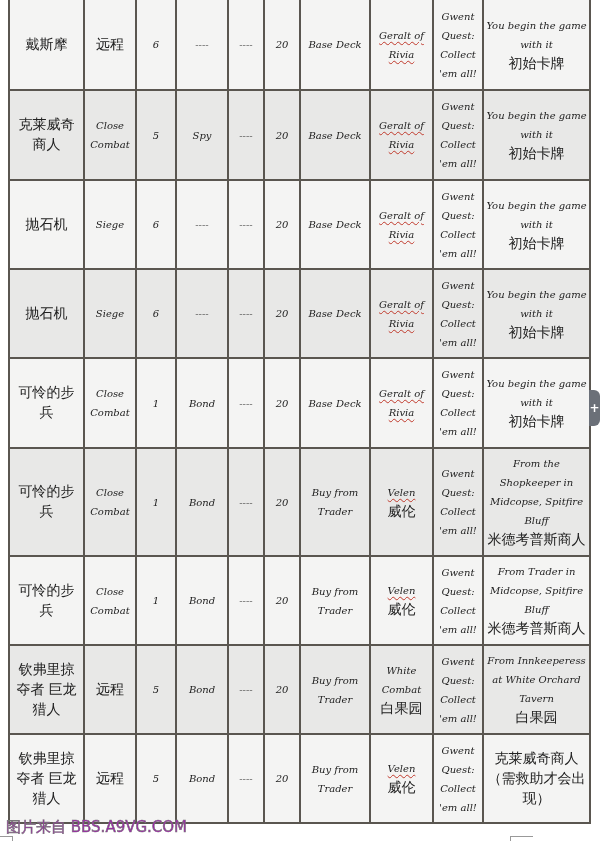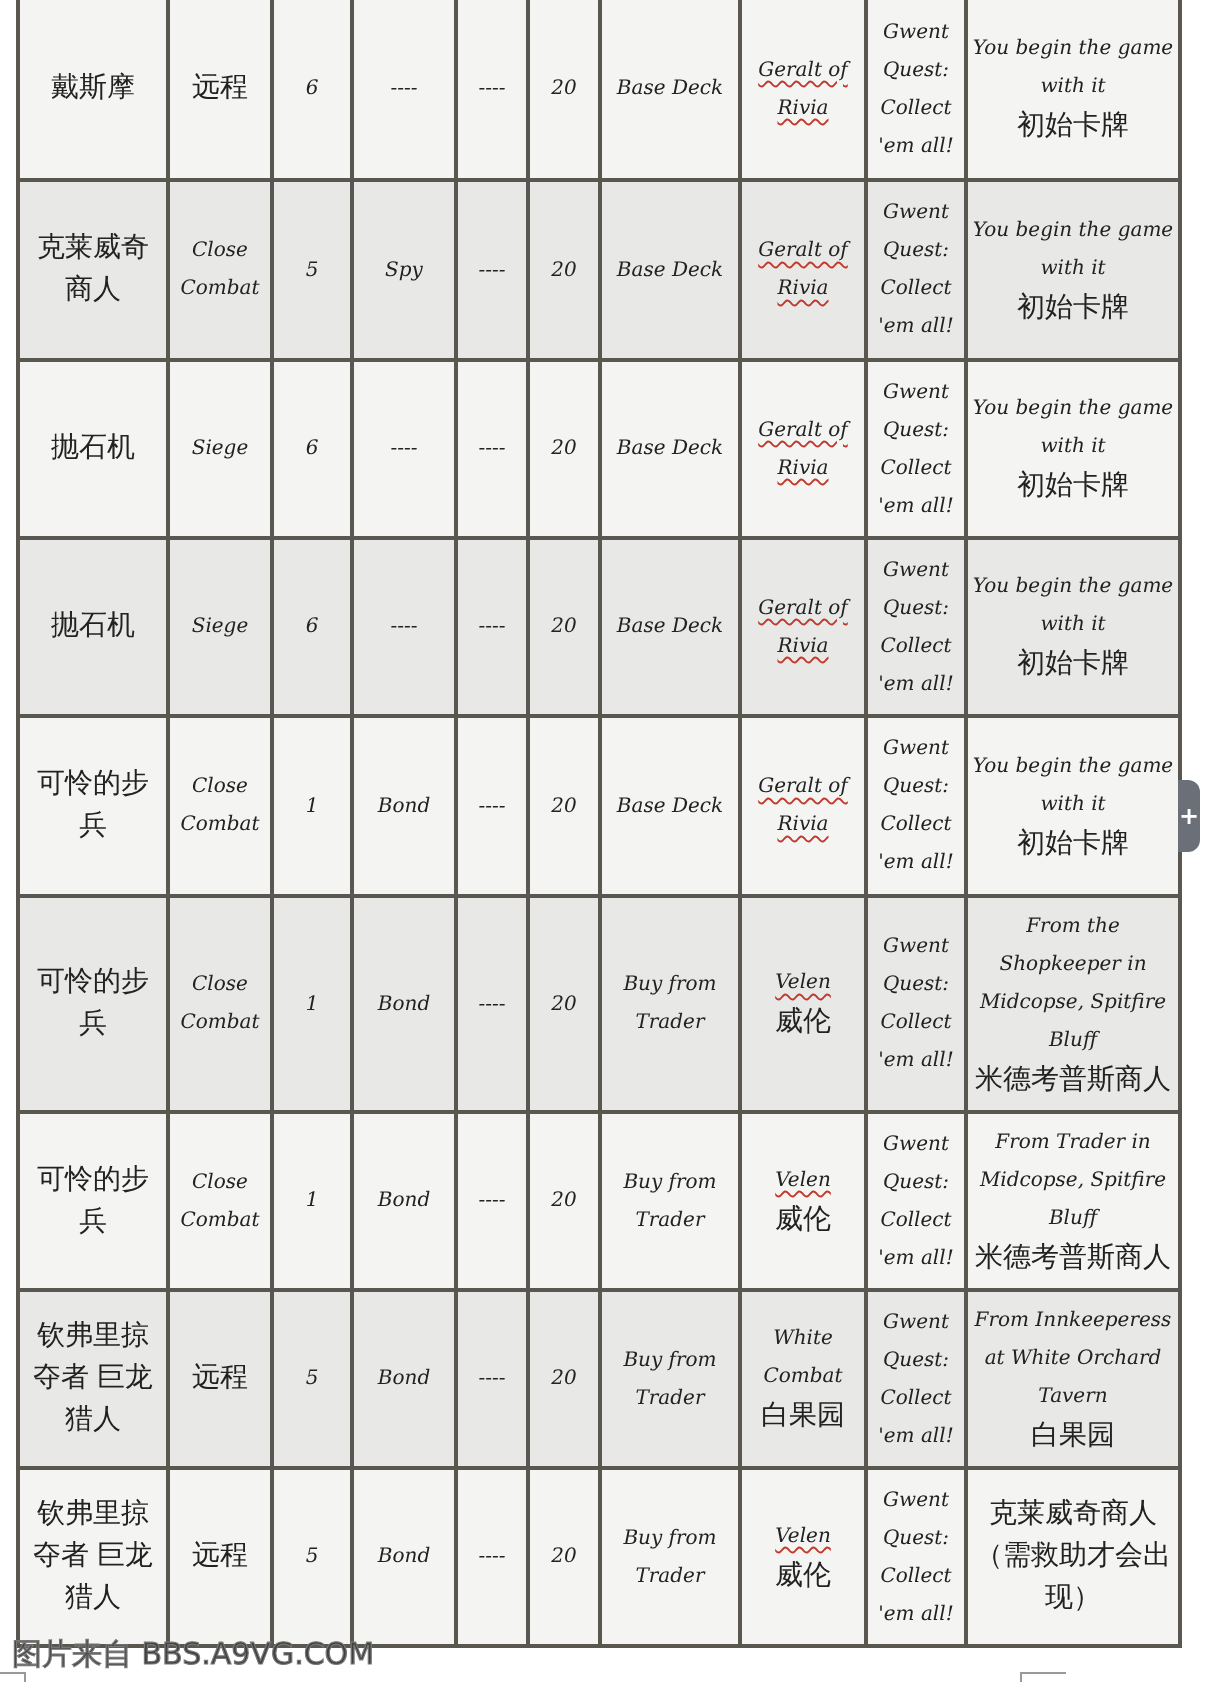--- a/index.html
+++ b/index.html
@@ -10,21 +10,21 @@
   table.gwent td { border:2px solid #5a5650; text-align:center; vertical-align:middle;
                    padding:0 2px; font-size:10.5px; line-height:19px; overflow:hidden; }
   tr.light td { background:#f4f4f3; }
   tr.dark td { background:#e8e8e7; }
   .en { font-family:"DejaVu Serif", serif; font-style:italic; font-size:10px; }
   .cn { font-family:Liberation Sans, sans-serif; font-size:14px; }
   .squig { text-decoration:underline wavy #c0392b; text-decoration-thickness:1px; text-underline-offset:2px;font-style:italic; }
   .side-tab { position:absolute; left:589px; top:390px; width:11px; height:36px;
               background:#6b7078; border-radius:0 6px 6px 0; color:#fff; font-weight:bold;
               font-size:12px; line-height:36px; text-align:center; }
-  .watermark { position:absolute; left:6px; top:818px; font-size:15px; color:#404040;
+  .watermark { position:absolute; left:6px; top:818px; font-size:15px; color:#a21caf;
                -webkit-text-stroke:0.6px #777; letter-spacing:0px; font-family:"DejaVu Sans", sans-serif; }
   .corner-l { position:absolute; left:0; top:836px; width:12px; height:6px; border-top:1px solid #999; border-right:1px solid #999; }
   .corner-r { position:absolute; left:510px; top:836px; width:22px; height:6px; border-top:1px solid #999; border-left:1px solid #999; }
 </style>
 </head>
 <body>
 
 <table class="gwent">
   <colgroup>
     <col style="width:75px">

